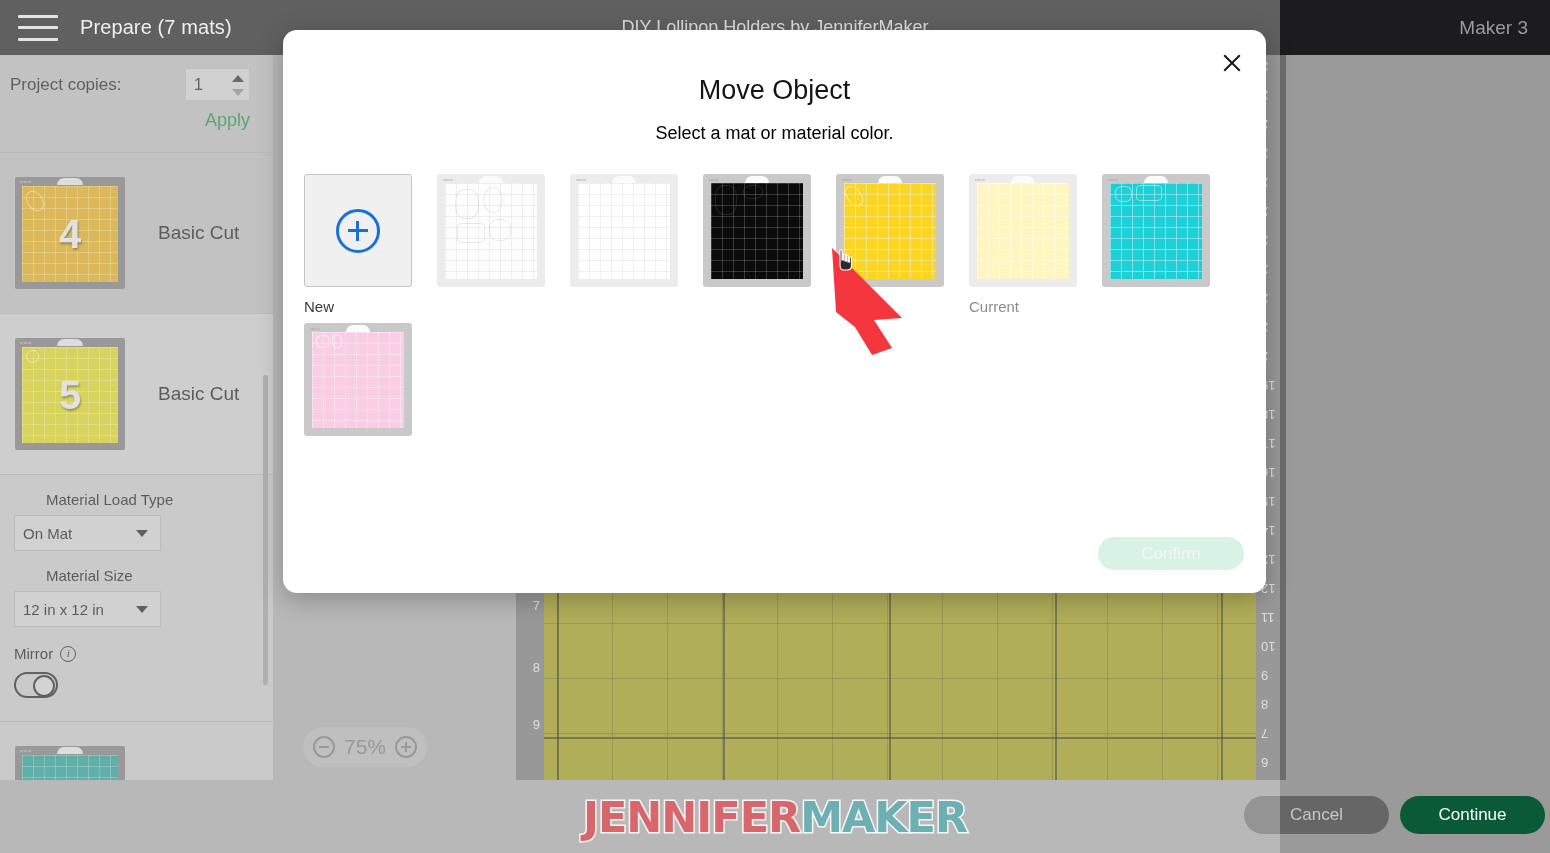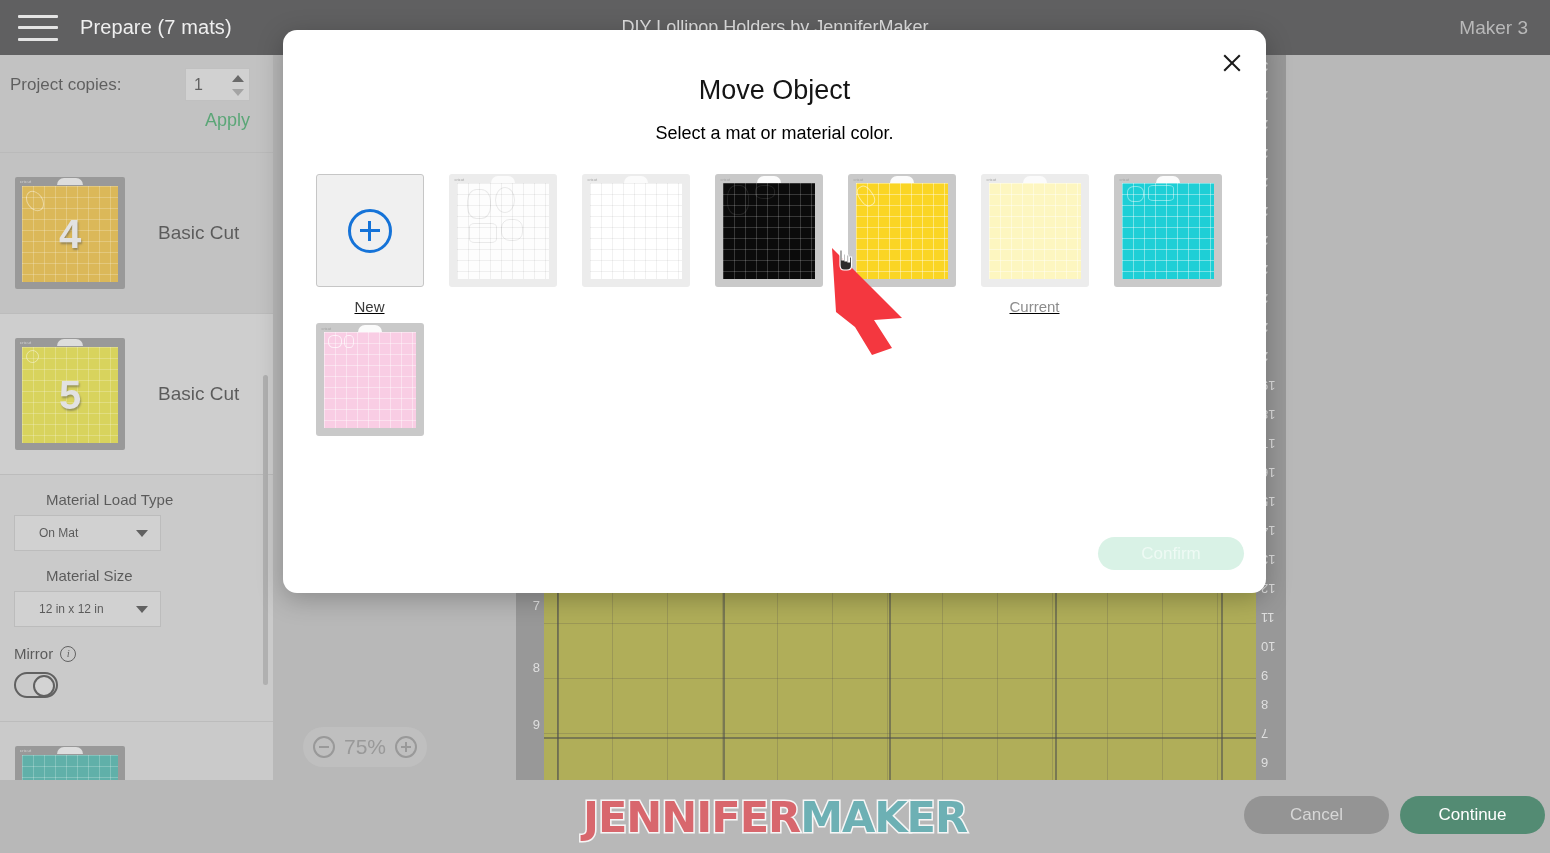--- a/index.html
+++ b/index.html
@@ -2,21 +2,21 @@
 <html><head>
 <meta charset="utf-8">
 <style>
   * { box-sizing: border-box; margin: 0; padding: 0; }
   html, body {
     width: 1550px; height: 853px;
     overflow: hidden;
     font-family: "Liberation Sans", sans-serif;
     background: #9a9a9a;
   }
-  #app { position: relative; width: 1550px; height: 853px; }
+  #app { position: relative; width: 1280px; height: 853px; }
 
   
   .topbar {
     position: absolute; left: 0; top: 0; width: 1550px; height: 55px;
     background: #1c1c1e;
     display: flex; align-items: center;
   }
   .hamburger {
     width: 40px; height: 26px; margin-left: 18px;
     display: flex; flex-direction: column; justify-content: space-between;
@@ -108,21 +108,21 @@
   }
 
   
   .ctl-block { padding: 0 14px; }
   .ctl-label { font-size: 15px; color: #141414; margin-top: 16px; margin-bottom: 7px; margin-left: 32px; }
   .select {
     position: relative; width: 147px; height: 36px;
     background: #bdbdbd; border: 1px solid #a0a0a0;
     display: flex; align-items: center; cursor: pointer;
   }
-  .select-val { margin-left: 24px; font-size: 12px; color: #131313; }
+  .select-val { margin-left: 8px; font-size: 15px; color: #131313; }
   .caret {
     position: absolute; right: 12px; top: 50%; margin-top: -3px;
     width: 0; height: 0; border-left: 6px solid transparent;
     border-right: 6px solid transparent; border-top: 7px solid #1d1d1d;
   }
   .mirror-row { display: flex; align-items: center; margin-top: 18px; }
   .mirror-label { font-size: 15px; color: #141414; }
   .info-icon {
     margin-left: 7px; width: 16px; height: 16px; border-radius: 50%;
     border: 1.6px solid #1d1d1d; font-size: 11px; line-height: 13px;
@@ -238,23 +238,22 @@
   .modal-sub {
     text-align: center; margin-top: 17px; font-size: 18px; color: #000000;
   }
 
   .mat-grid {
     margin-top: 30px; padding-left: 20px;
     display: flex; flex-wrap: wrap;
   }
   .grid-cell {
     width: 131px; margin-left: 1px; margin-right: 1px; margin-bottom: 8px;
-    display: flex; flex-direction: column; align-items: center;
+    display: flex; flex-direction: column; align-items: flex-start;
     cursor: pointer;
-    text-decoration: underline;
   }
   .new-tile {
     width: 108px; height: 113px; background: #f0f0f0; border: 1px solid #c6c6c6;
     border-radius: 3px; display: flex; align-items: center; justify-content: center;
   }
   .plus-circle {
     width: 44px; height: 44px; border-radius: 50%; border: 3px solid #1573d8;
     position: relative;
   }
   .plus-circle::before {

